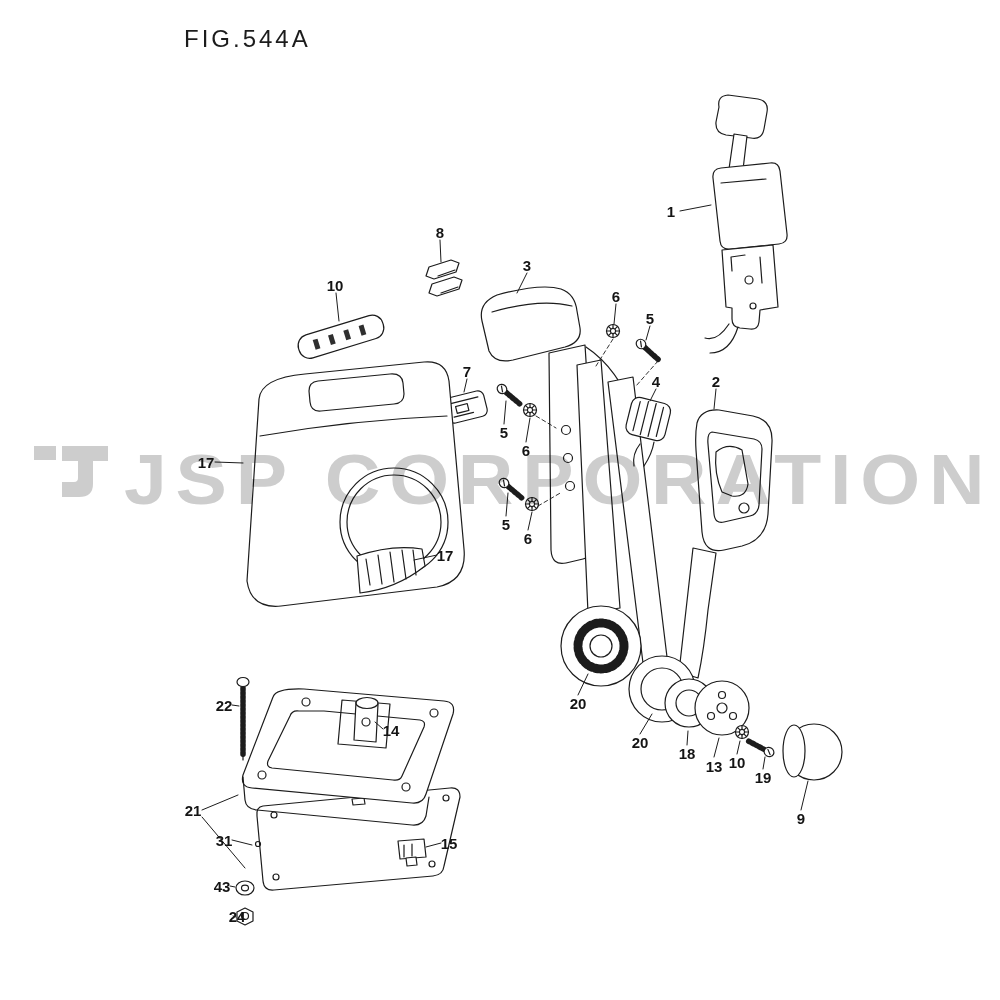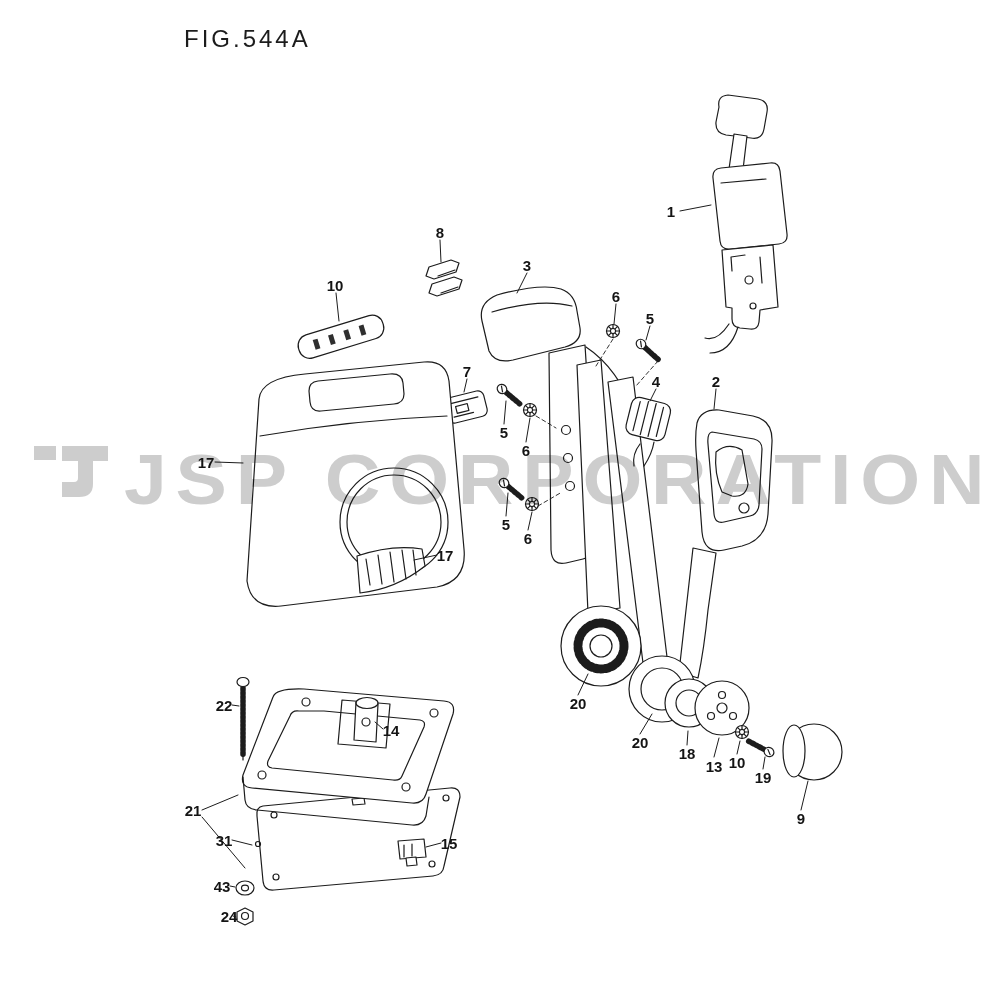--- a/index.html
+++ b/index.html
@@ -303,17 +303,17 @@
     <span class="plabel" style="left:391px;top:730px">14</span>
     <span class="plabel" style="left:449px;top:843px">15</span>
     <span class="plabel" style="left:445px;top:555px">17</span>
     <span class="plabel" style="left:206px;top:462px">17</span>
     <span class="plabel" style="left:687px;top:753px">18</span>
     <span class="plabel" style="left:640px;top:742px">20</span>
     <span class="plabel" style="left:578px;top:703px">20</span>
     <span class="plabel" style="left:193px;top:810px">21</span>
     <span class="plabel" style="left:224px;top:705px">22</span>
     <span class="plabel" style="left:222px;top:886px">43</span>
-    <span class="plabel" style="left:229px;top:916px">24</span>
+    <span class="plabel" style="left:237px;top:916px">24</span>
     <span class="plabel" style="left:224px;top:840px">31</span>
   </div>
 
 </div>
 
 </body></html>

